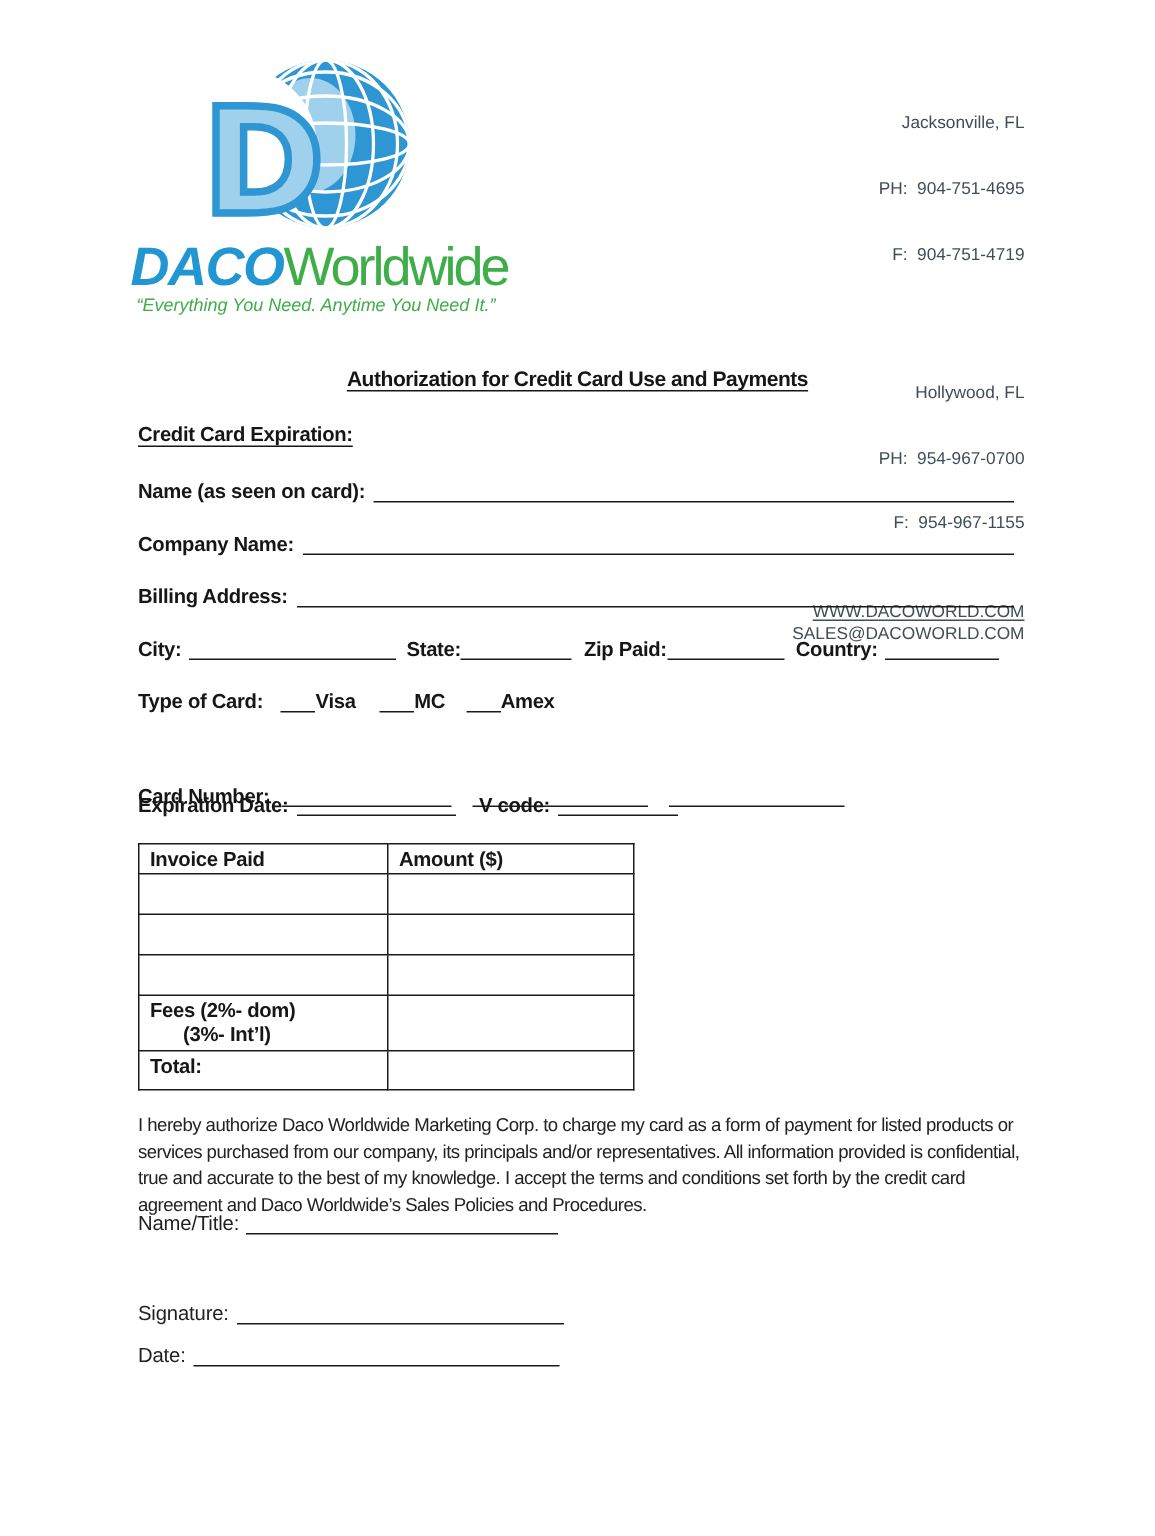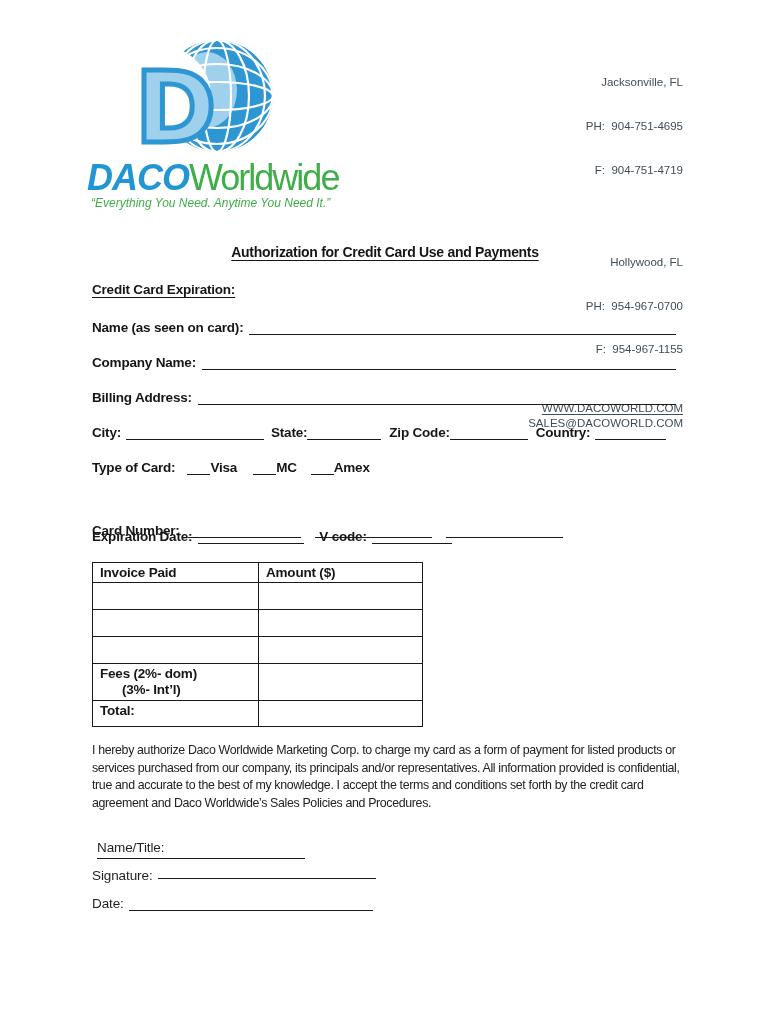--- a/index.html
+++ b/index.html
@@ -131,21 +131,21 @@
   <div class="frow" style="top:390px; width:584px;">
     <span>Billing Address:</span>
     <span class="ln grow" style="margin-left:6px;"></span>
   </div>
 
   <div class="frow" style="top:425px; width:574px;">
     <span>City:</span>
     <span class="ln" style="width:138px; margin-left:5px;"></span>
     <span style="margin-left:7px;">State:</span>
     <span class="ln" style="width:74px;"></span>
-    <span style="margin-left:8px;">Zip Code:</span>
+    <span style="margin-left:8px;">Zip Paid:</span>
     <span class="ln" style="width:78px;"></span>
     <span style="margin-left:8px;">Country:</span>
     <span class="ln grow" style="margin-left:5px;"></span>
   </div>
 
   <div class="frow" style="top:460px;">
     <span>Type of Card:</span>
     <span class="ln" style="width:23px; margin-left:12px;"></span>
     <span>Visa</span>
     <span class="ln" style="width:23px; margin-left:16px;"></span>
@@ -199,25 +199,25 @@
     </tr>
     <tr class="total">
       <td>Total:</td>
       <td></td>
     </tr>
   </tbody>
     </table>
 
   <div class="auth-par">I hereby authorize Daco Worldwide Marketing Corp. to charge my card as a form of payment for listed products or services purchased from our company, its principals and/or representatives. All information provided is confidential, true and accurate to the best of my knowledge. I accept the terms and conditions set forth by the credit card agreement and Daco Worldwide’s Sales Policies and Procedures.</div>
 
-  <div class="frow reg" style="top:840px;flex-direction:column;">
+  <div class="frow reg" style="top:808px;">
     <span>Name/Title:</span>
     <span class="ln" style="width:208px; margin-left:5px;"></span>
   </div>
-  <div class="frow reg" style="top:868px;align-items:center;">
+  <div class="frow reg" style="top:868px;">
     <span>Signature:</span>
     <span class="ln" style="width:218px; margin-left:5px;"></span>
   </div>
   <div class="frow reg" style="top:896px;">
     <span>Date:</span>
     <span class="ln" style="width:244px; margin-left:5px;"></span>
   </div>
 
 </div>
 

